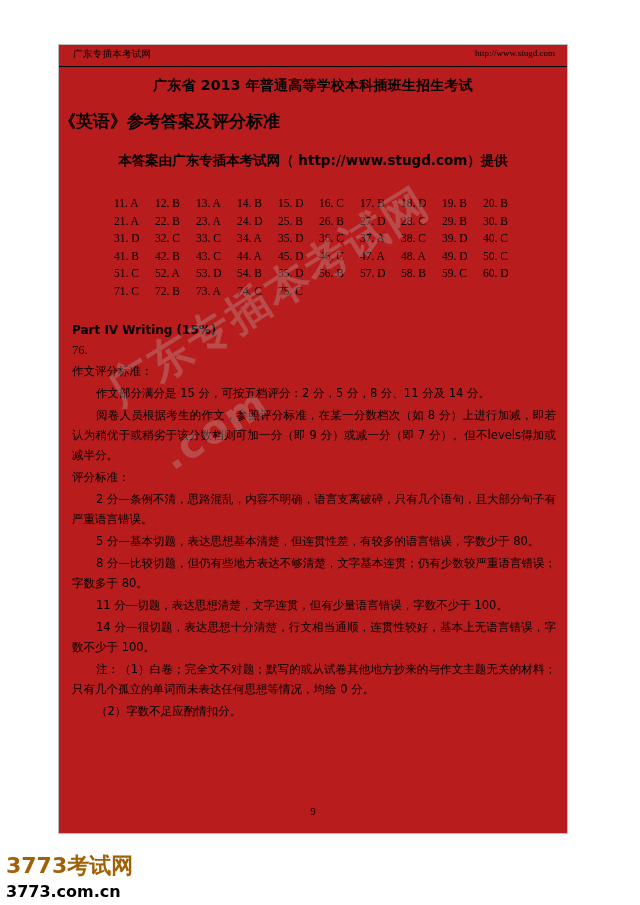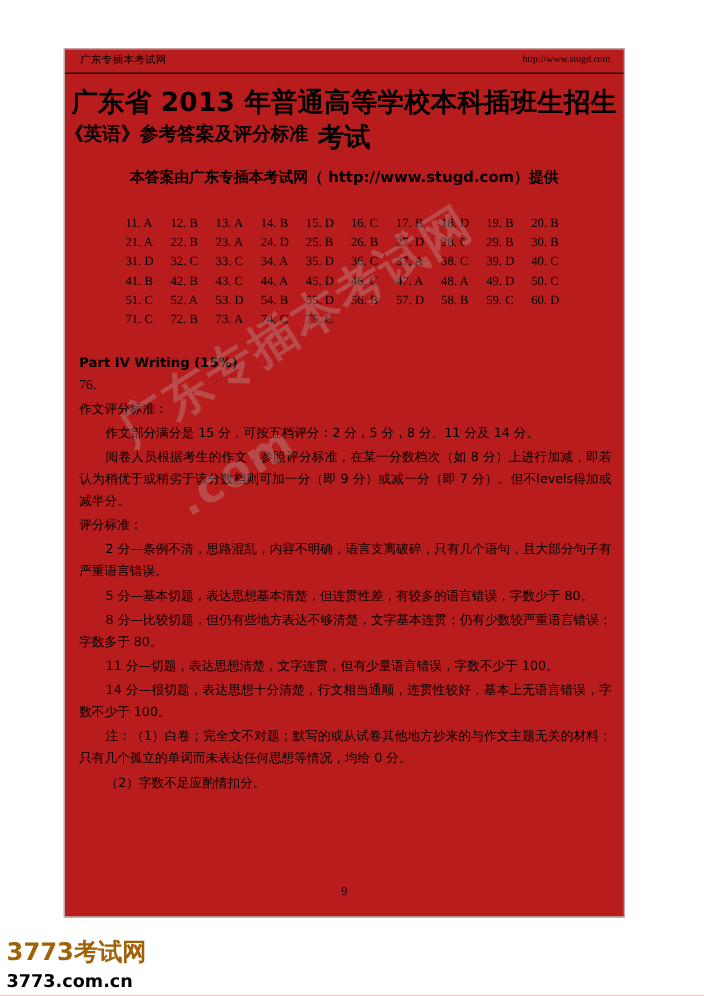--- a/index.html
+++ b/index.html
@@ -57,21 +57,21 @@
     color: #000;
   }
   
   .title1 {
     position: absolute;
     top: 32px;
     width: 100%;
     text-align: center;
     font-family: "DejaVu Sans", sans-serif;
     font-weight: bold;
-    font-size: 24px;
+    font-size: 14px;
     letter-spacing: .2px;
   }
   .title2 {
     position: absolute;
     top: 65px;
     width: 100%;
     text-align: left;
     font-family: "DejaVu Sans", sans-serif;
     font-weight: bold;
     font-size: 17px;

